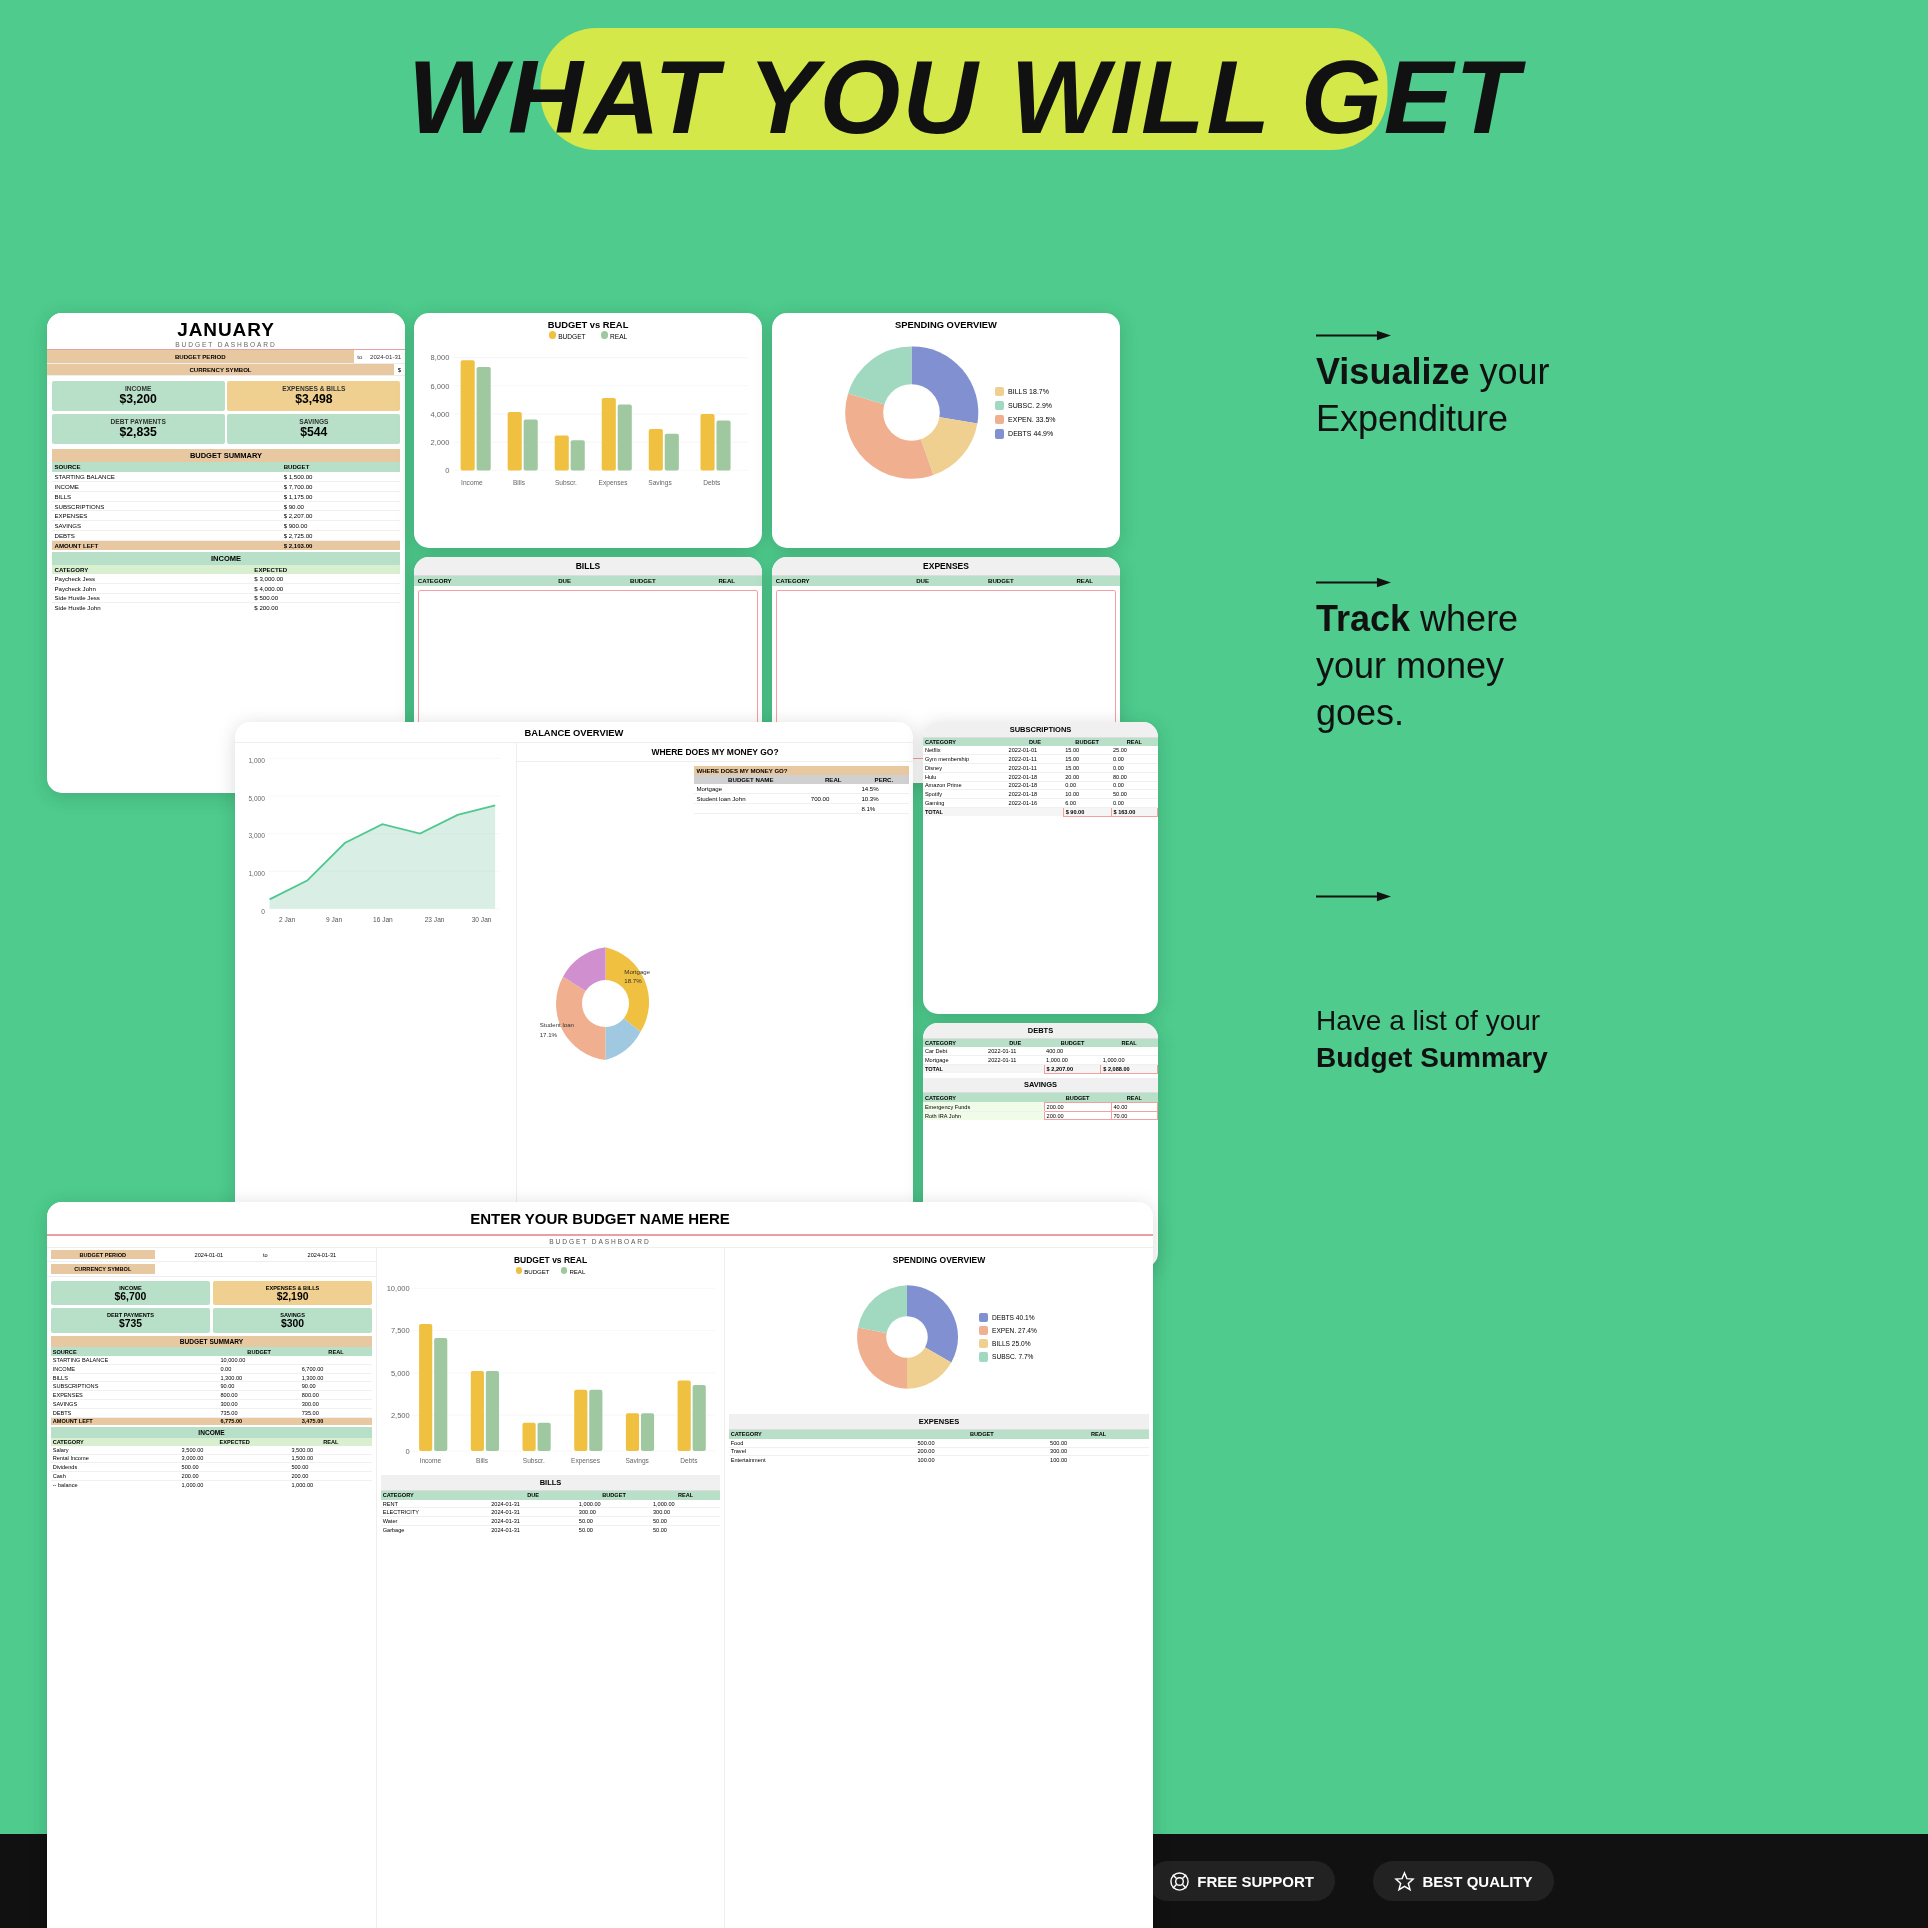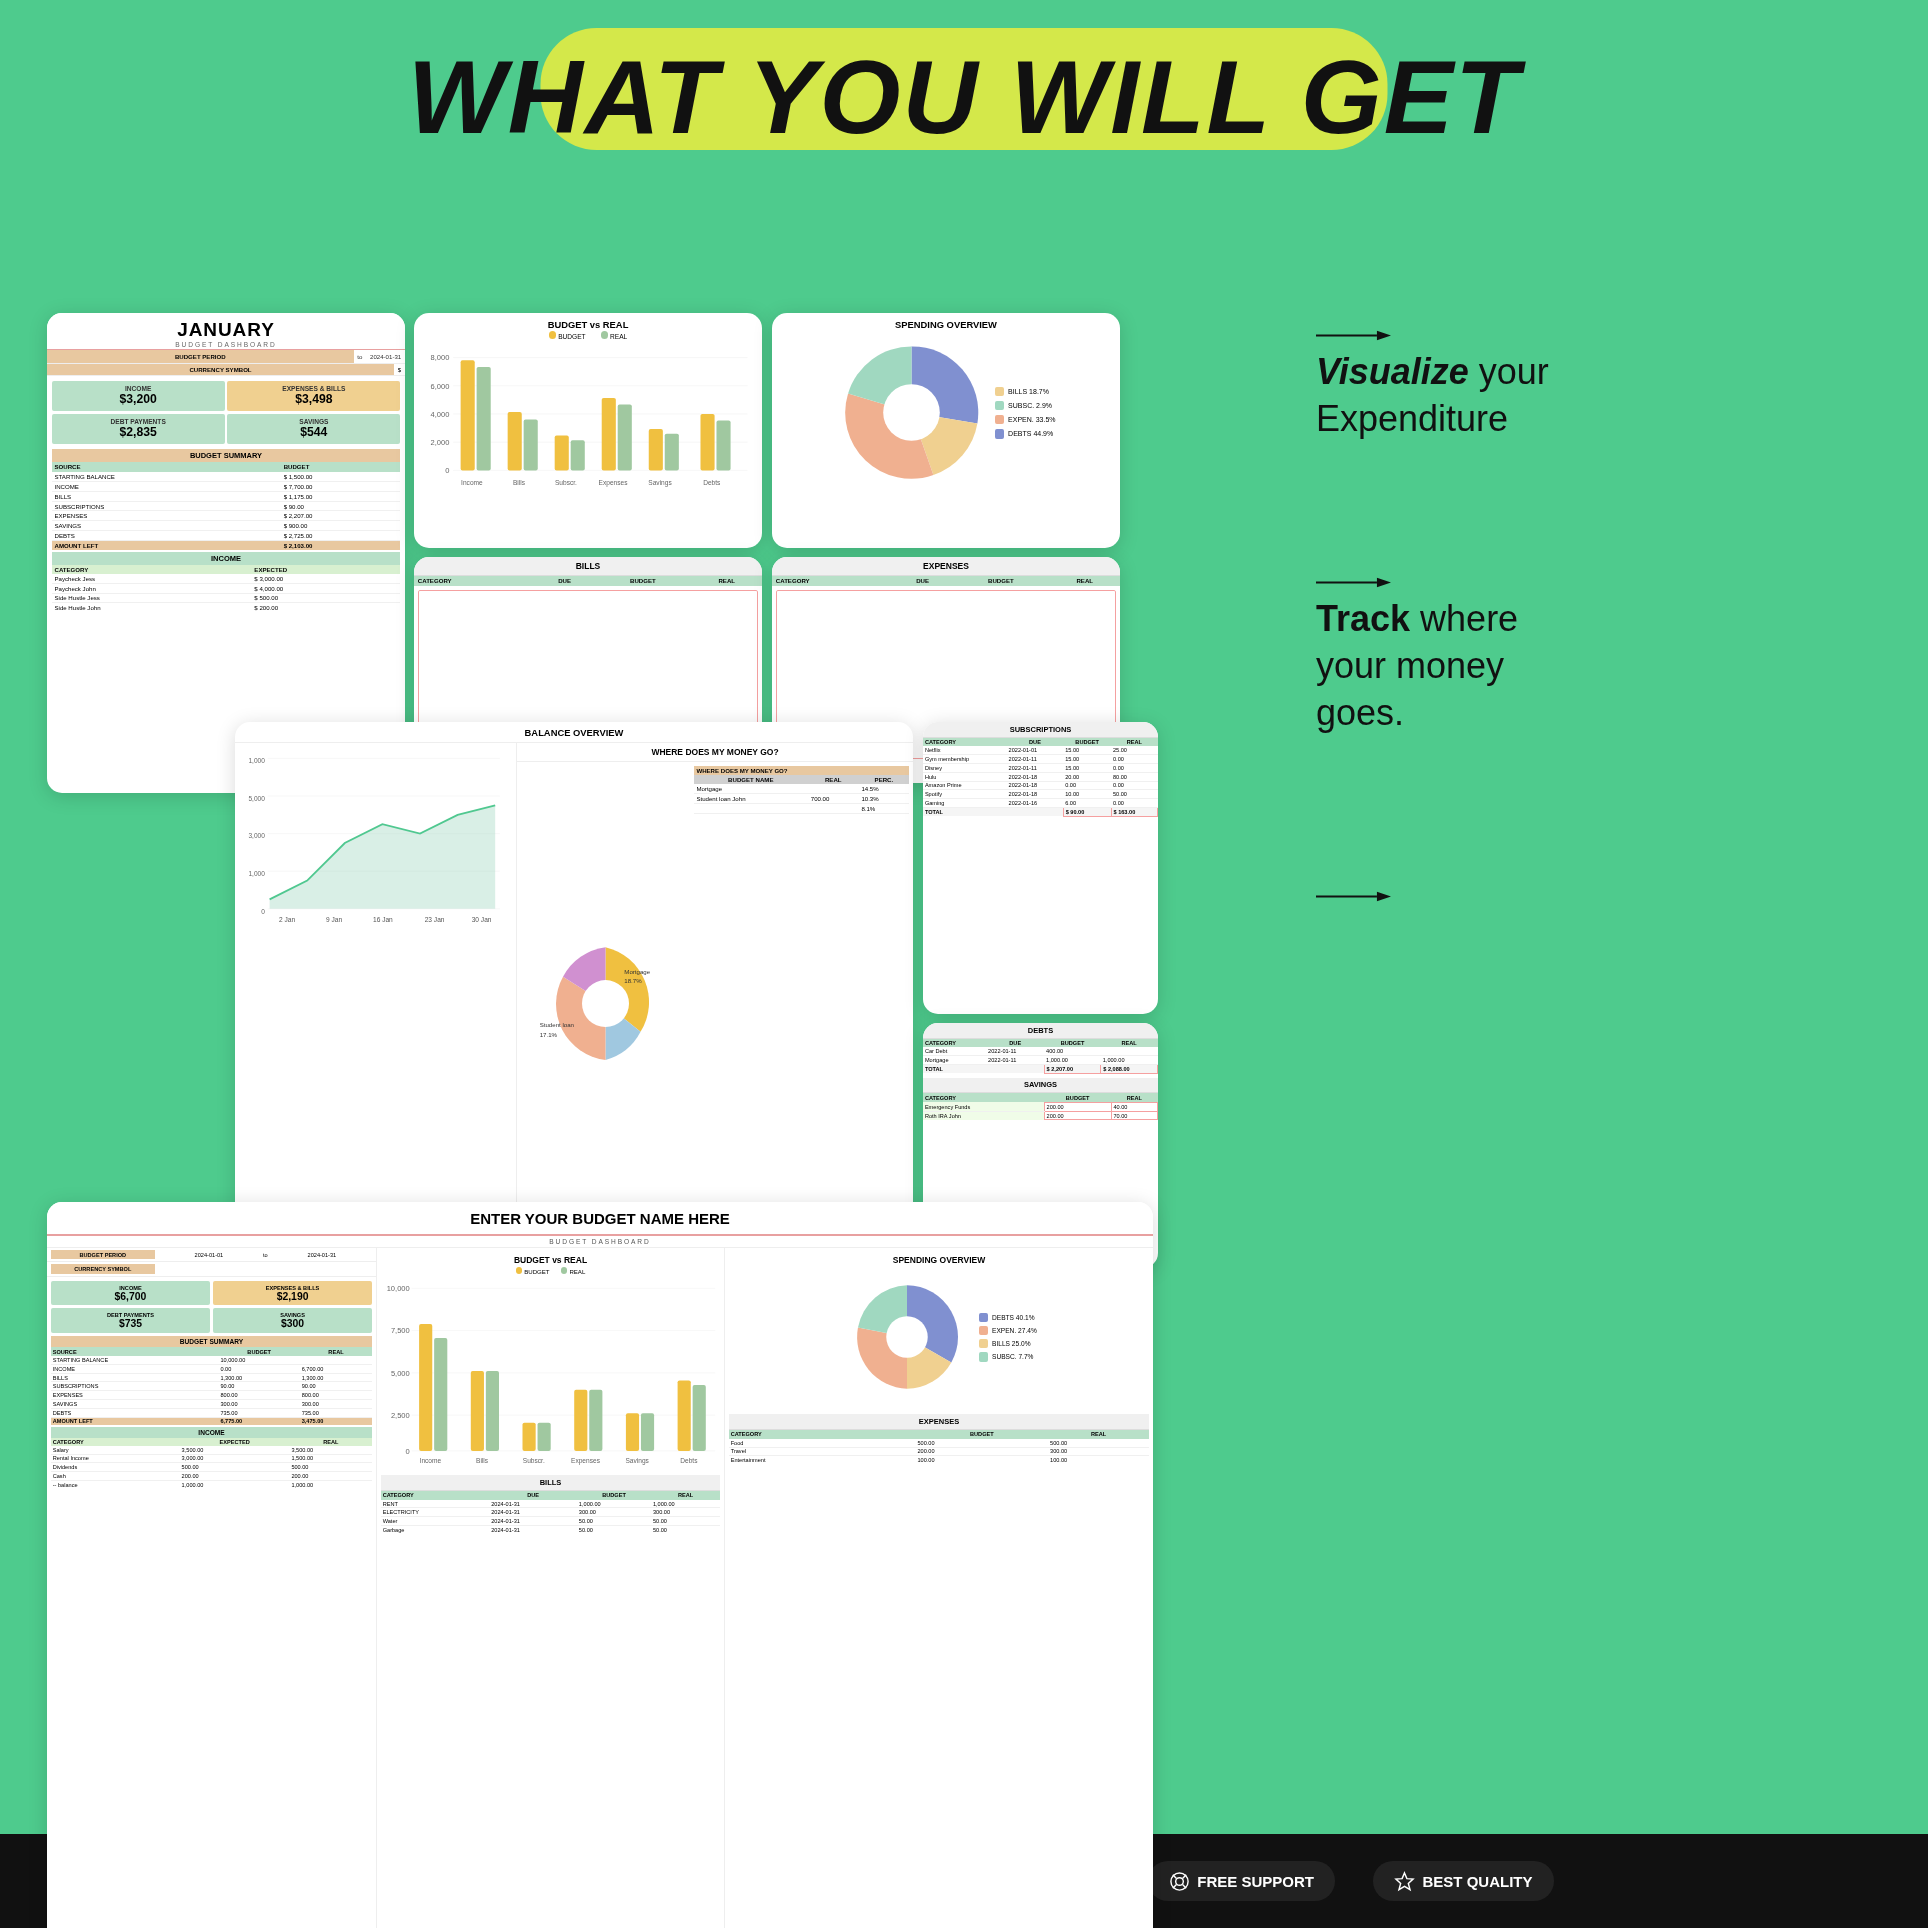--- a/index.html
+++ b/index.html
@@ -780,21 +780,21 @@
   <div style="position:absolute; right:47px; top:122px; width:565px;">
 
     <div style="padding:28px 0 75px 0;">
       <div style="display:flex; align-items:center; gap:0; margin-bottom:3.8px;">
         <svg width="75" height="19" viewBox="0 0 80 20">
           <line x1="0" y1="10" x2="65" y2="10" stroke="#111" stroke-width="2"></line>
           <polygon points="65,5 80,10 65,15" fill="#111"></polygon>
         </svg>
       </div>
       <div style="font-size:36px; line-height:1.3; color:#111;">
-        <span style="font-weight:900;font-style:italic;">Visualize</span>
+        <span style="font-weight:900;">Visualize</span>
         <span style="font-weight:400;"> your<br>Expenditure</span>
       </div>
     </div>
 
     <div style="padding:0 0 75px 0; margin-top:56px;">
       <div style="display:flex; align-items:center; gap:0; margin-bottom:3.8px;">
         <svg width="75" height="19" viewBox="0 0 80 20">
           <line x1="0" y1="10" x2="65" y2="10" stroke="#111" stroke-width="2"></line>
           <polygon points="65,5 80,10 65,15" fill="#111"></polygon>
         </svg>
@@ -807,20 +807,26 @@
 
     <div style="padding:0 0 38px 0; margin-top:75px;">
       <div style="display:flex; align-items:center; gap:0; margin-bottom:3.8px;">
         <svg width="75" height="19" viewBox="0 0 80 20">
           <line x1="0" y1="10" x2="65" y2="10" stroke="#111" stroke-width="2"></line>
           <polygon points="65,5 80,10 65,15" fill="#111"></polygon>
         </svg>
       </div>
     </div>
 
+    <div style="padding:0 0 19px 0; margin-top:56px;">
+      <div style="font-size:28px; line-height:1.3; color:#111;">
+        <span style="font-weight:400;">Have a list of your<br></span>
+        <span style="font-weight:900;">Budget Summary</span>
+      </div>
+    </div>
 
   </div>
 
 </div>
 
 <div class="footer">
 
   <div style="background:white; border-radius:28px; padding:9.4px 19px; display:flex; align-items:center; gap:7.5px;">
 
     <svg width="26" height="26" viewBox="0 0 28 28">

